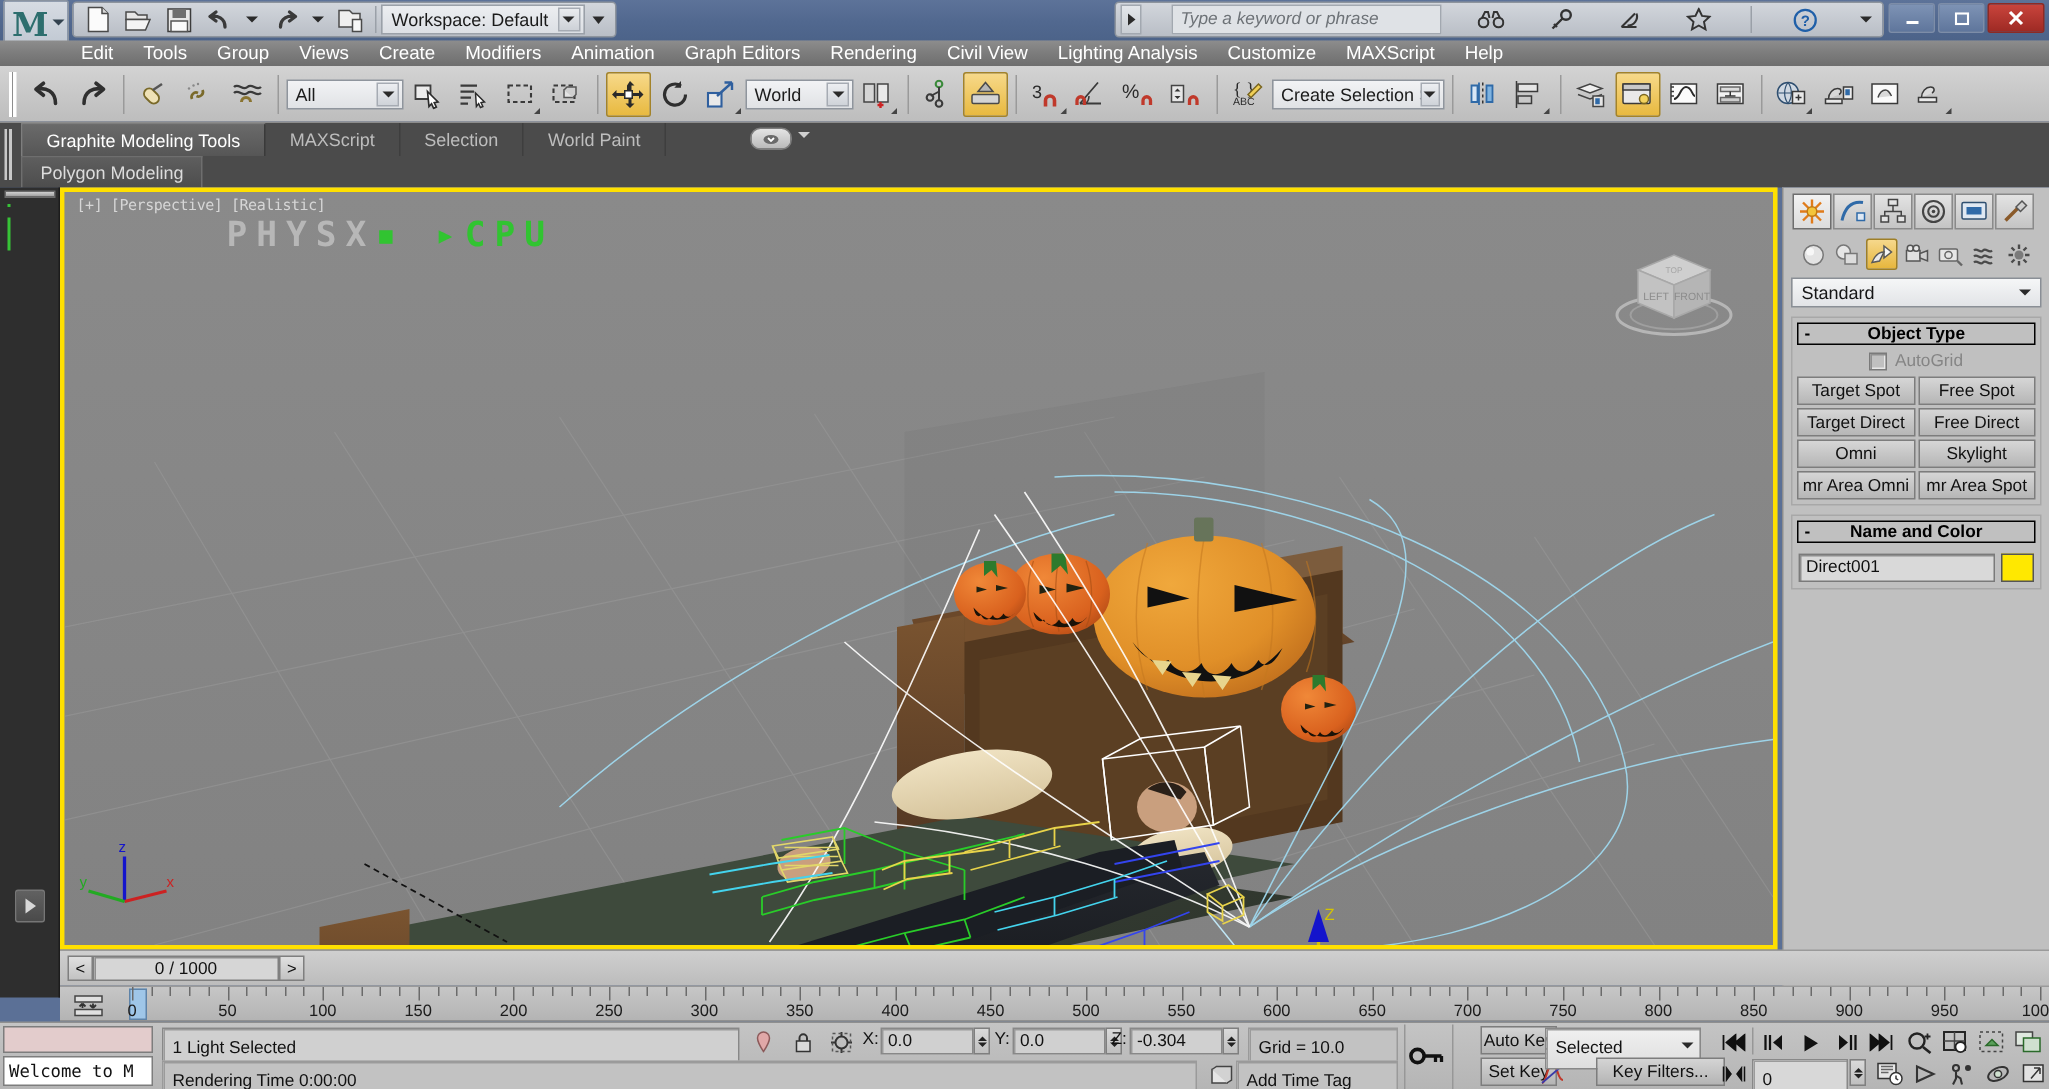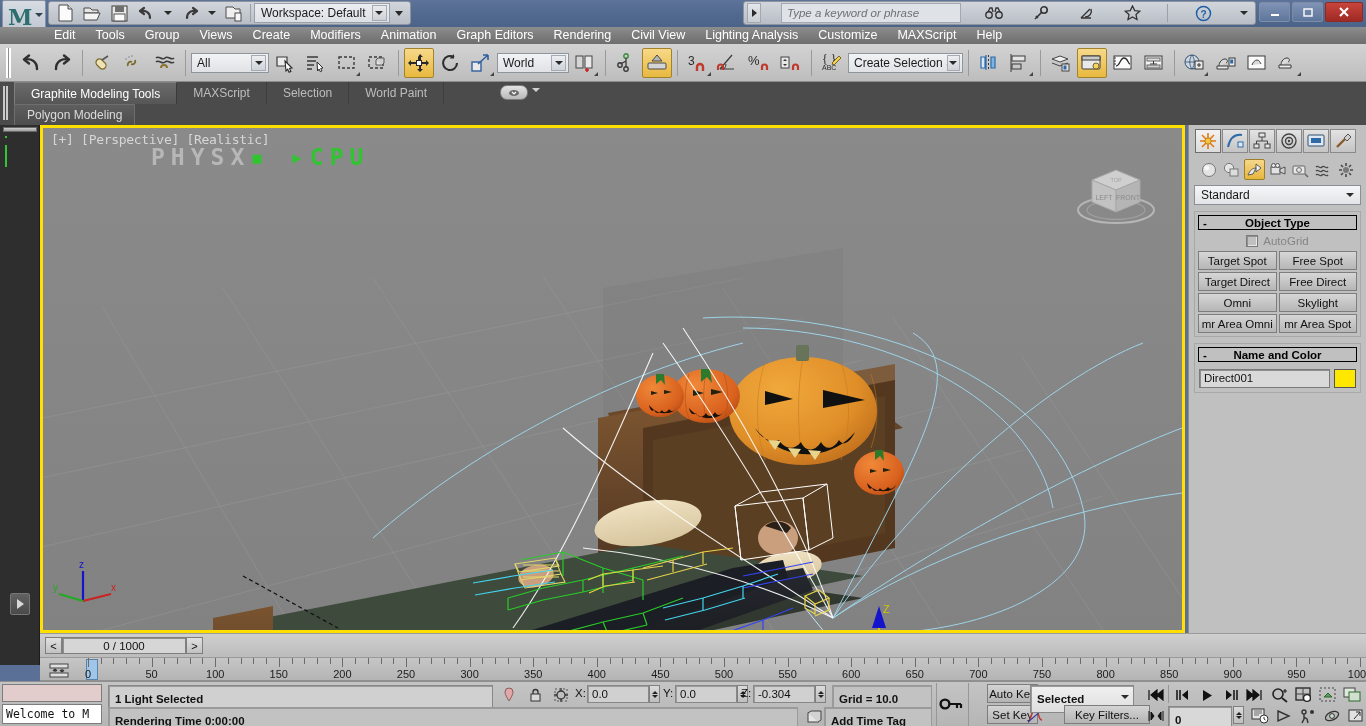--- a/index.html
+++ b/index.html
@@ -100,21 +100,21 @@
   .lp-dot{ position:absolute; left:5px; top:11px; width:2px;height:2px; background:#37c337;}
   .lp-arrow{ position:absolute; left:10px; bottom:50px; width:20px;height:22px;
     background:linear-gradient(180deg,#616161,#4a4a4a); border:1px solid #767676; border-radius:2px;
     display:flex;align-items:center;justify-content:center; cursor:pointer;}
   .lp-arrow i{ width:0;height:0;border-top:5px solid transparent;border-bottom:5px solid transparent;
     border-left:7px solid #d8d8d8;}
 
   
   .vpwrap{ position:absolute; left:40px; top:125px; width:1145px; height:508px;
     border:3px solid #ffe000; background:#878787; overflow:hidden; }
-  .vplabel{ position:absolute; left:8px; top:4px; font-size:13px; color:#d6d6d6;
+  .vplabel{ position:absolute; left:8px; top:4px; font-size:10px; color:#d6d6d6;
     font-family:"DejaVu Sans Mono", monospace; letter-spacing:-0.3px;}
   .physx{ position:absolute; left:108px; top:16px; font-size:23px; letter-spacing:6px;
     font-family:"DejaVu Sans Mono", monospace; font-weight:bold; color:#b7b7b7;}
   .physx .g{ color:#31c431; }
   .axisgz{ position:absolute; left:10px; bottom:15px; width:70px; height:62px; }
 
   .viewcube{ position:absolute; right:18px; top:22px; width:96px; height:78px; }
 
   .scene{ position:absolute; inset:0; }
 
@@ -176,21 +176,21 @@
   .statbar{ position:absolute; left:0; top:681px; width:1366px; height:45px;
     background:linear-gradient(180deg,#c4c4c4,#b5b5b5); border-top:1px solid #8f8f8f; }
 
   .mini{ position:absolute; left:2px; top:2px; width:100px; }
   .mini .pink{ height:18px; background:#e3cccc; border:1px solid #7d7d7d; }
   .mini .wel{ height:20px; background:#ffffff; border:1px solid #7d7d7d; margin-top:2px;
     color:#111; font-size:11.5px; font-family:"DejaVu Sans Mono", monospace; padding:2px 3px;
     white-space:nowrap; overflow:hidden;}
   .statfield{ position:absolute; height:28px; background:#d0d0d0; border:1px solid #888;
     box-shadow:inset 1px 1px 0 #9b9b9b; color:#111; font-size:11.5px; display:flex;
-    align-items:center; padding:0 6px;font-weight:bold; }
+    align-items:center; padding:0 6px; }
   .xyzlbl{ position:absolute; top:5px; color:#111; font-size:11.5px; }
   .xyzfield{ position:absolute; top:3px; height:18px; width:62px; background:#d0d0d0;
     border:1px solid #888; box-shadow:inset 1px 1px 0 #9b9b9b; color:#111; font-size:11.5px;
     display:flex; align-items:center; padding:0 4px;}
   .spinb{ position:absolute; top:3px; width:11px; height:18px;
     background:linear-gradient(180deg,#dadada,#bfbfbf); border:1px solid #7f7f7f;
     display:flex;flex-direction:column;align-items:center;justify-content:center; cursor:pointer;}
   .spinb i{ width:0;height:0;border-left:3px solid transparent;border-right:3px solid transparent;}
   .spinb .u{ border-bottom:3px solid #222; margin-bottom:1px;}
   .spinb .d{ border-top:3px solid #222; }

